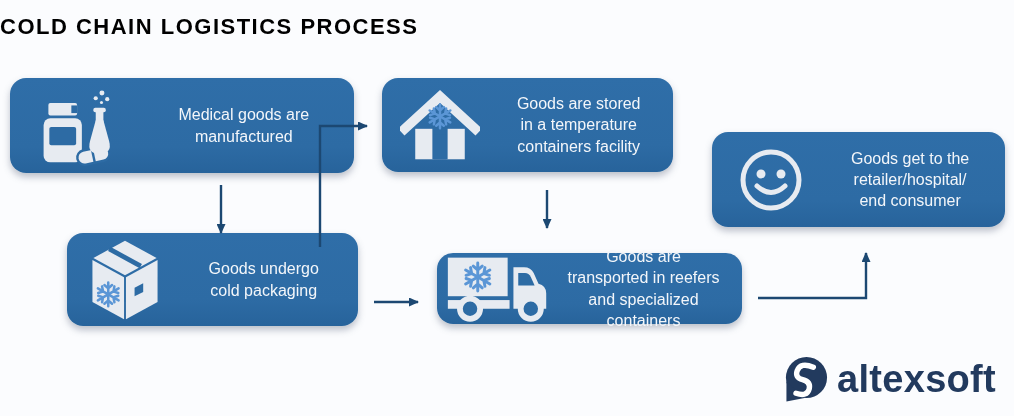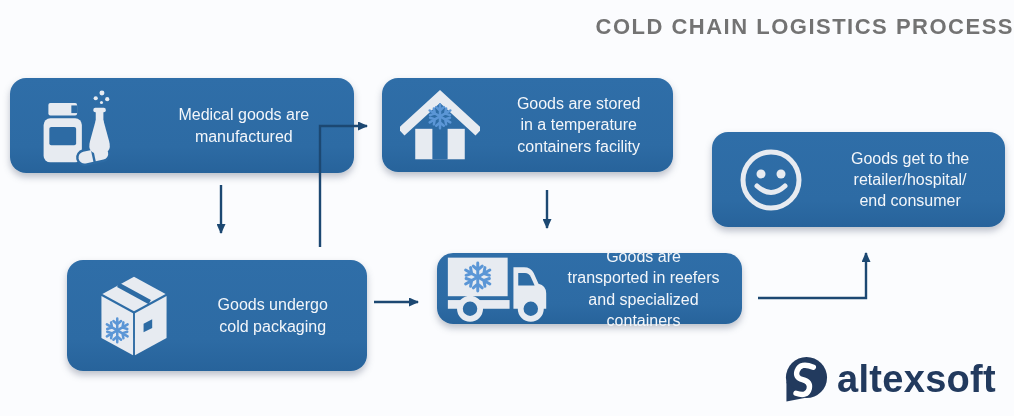--- a/index.html
+++ b/index.html
@@ -8,23 +8,23 @@
     background:#eef0f4;
   }
   .canvas{
     position:relative;
     width:1014px;height:416px;
     background:#fbfcfe;
     overflow:hidden;
   }
   .title{
     position:absolute;top:14px;left:0;width:100%;
-    text-align:right;
+    text-align:left;
     font-size:22px;font-weight:600;letter-spacing:1.5px;
-    color:#737373;
+    color:#000000;
   }
   .step{
     position:absolute;
     background:linear-gradient(180deg,#2f6ea8 0%,#2d6ba4 72%,#27639b 100%);
     border-radius:16px;
     box-shadow:0 4px 7px rgba(110,120,140,.45);
     display:flex;align-items:center;
     color:#f3f6fa;
   }
   .step-icon{
@@ -34,21 +34,21 @@
   .step-label{
     flex:1 1 auto;
     padding-right:14px;
     text-align:center;
     font-size:16px;line-height:1.32;
     white-space:pre-line;
   }
   #step-manufacturing{left:10px;top:78px;width:344px;height:95px;}
   #step-storage{left:382px;top:78px;width:291px;height:94px;}
   #step-delivery{left:712px;top:132px;width:293px;height:95px;}
-  #step-packaging{left:67px;top:260px;width:291px;height:111px;padding-left:9px;}
+  #step-packaging{left:67px;top:233px;width:291px;height:93px;}
   #step-transport{left:437px;top:253px;width:305px;height:71px;justify-content:space-between;}
   .arrows{position:absolute;left:0;top:0;pointer-events:none;}
   .logo{
     position:absolute;right:18px;bottom:12px;
     display:flex;align-items:center;gap:8px;
   }
   .logo-text{
     font-size:38px;font-weight:700;color:#223a5e;
     letter-spacing:.3px;
   }

